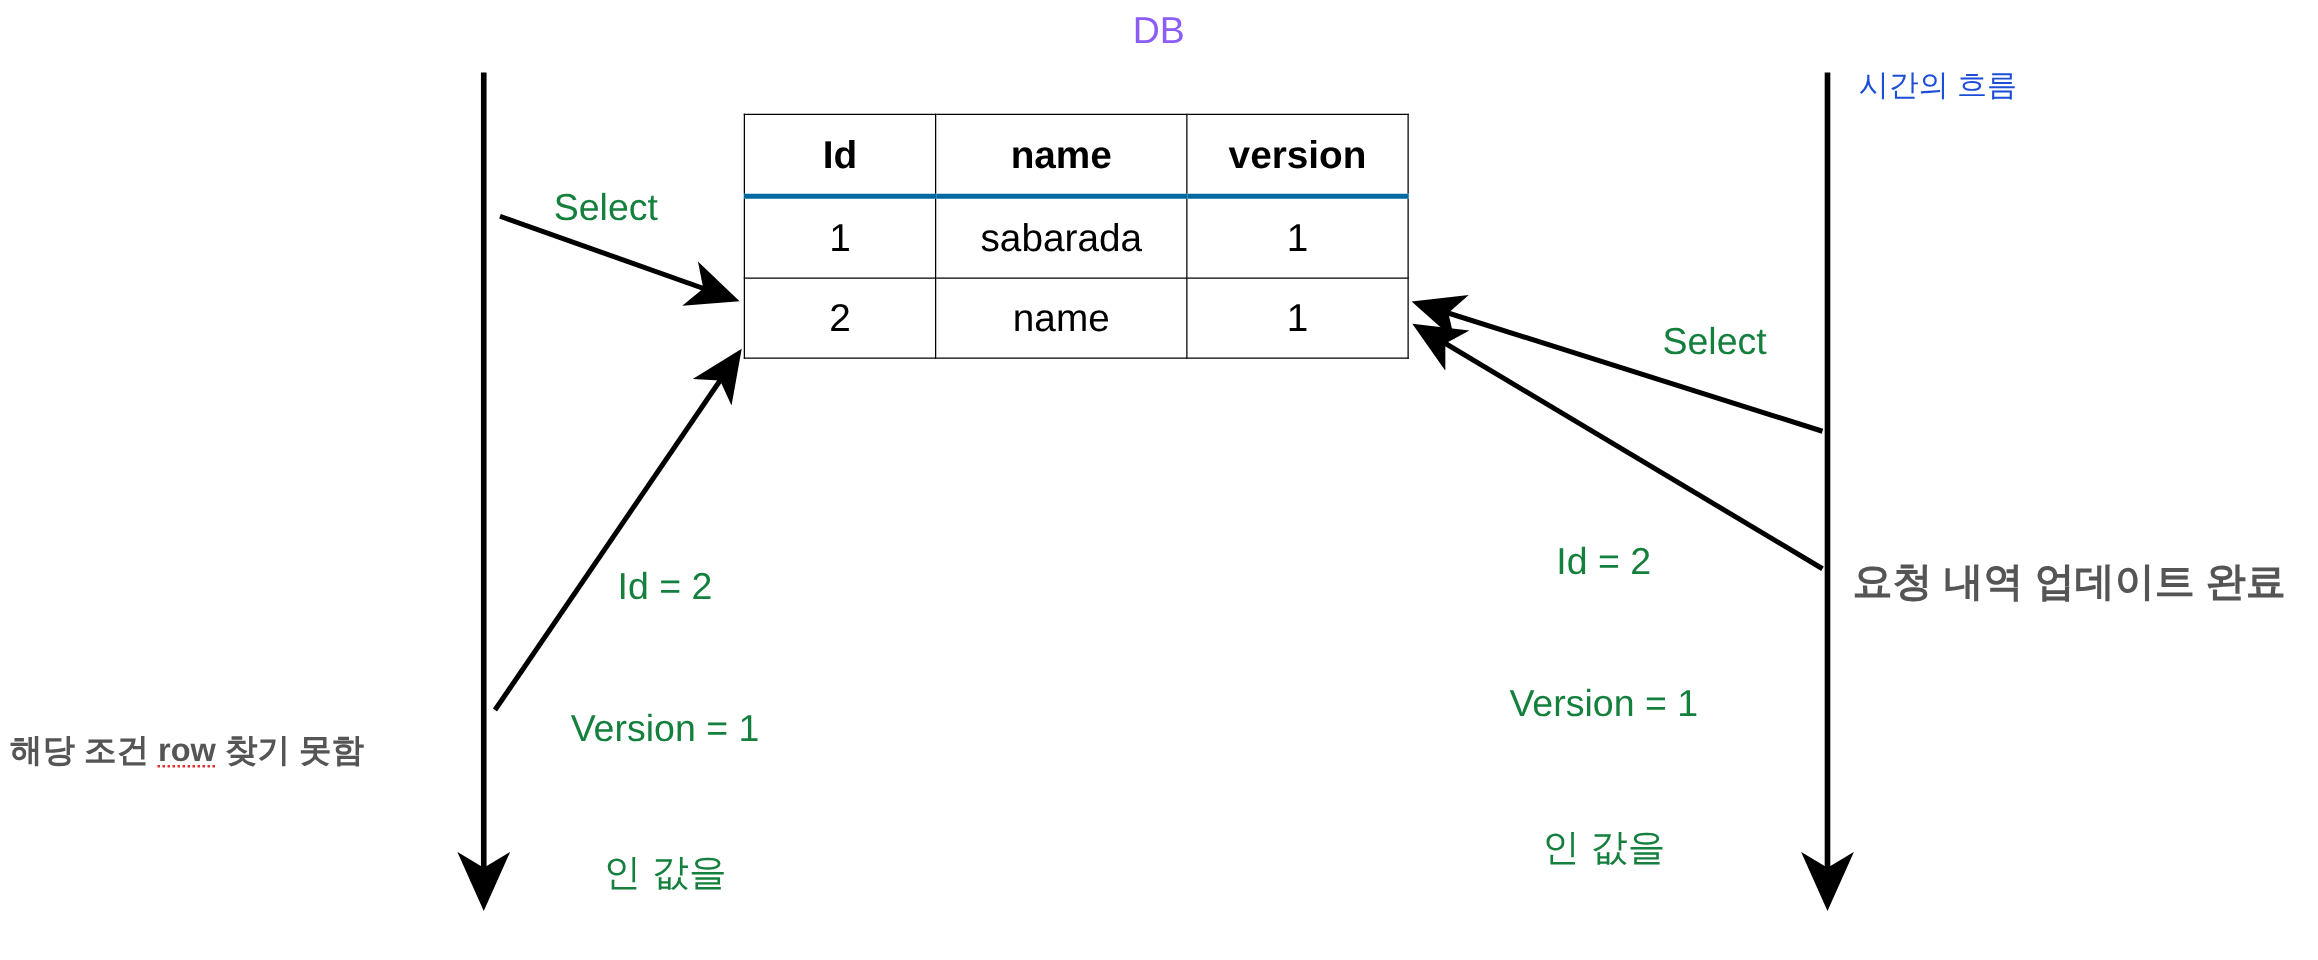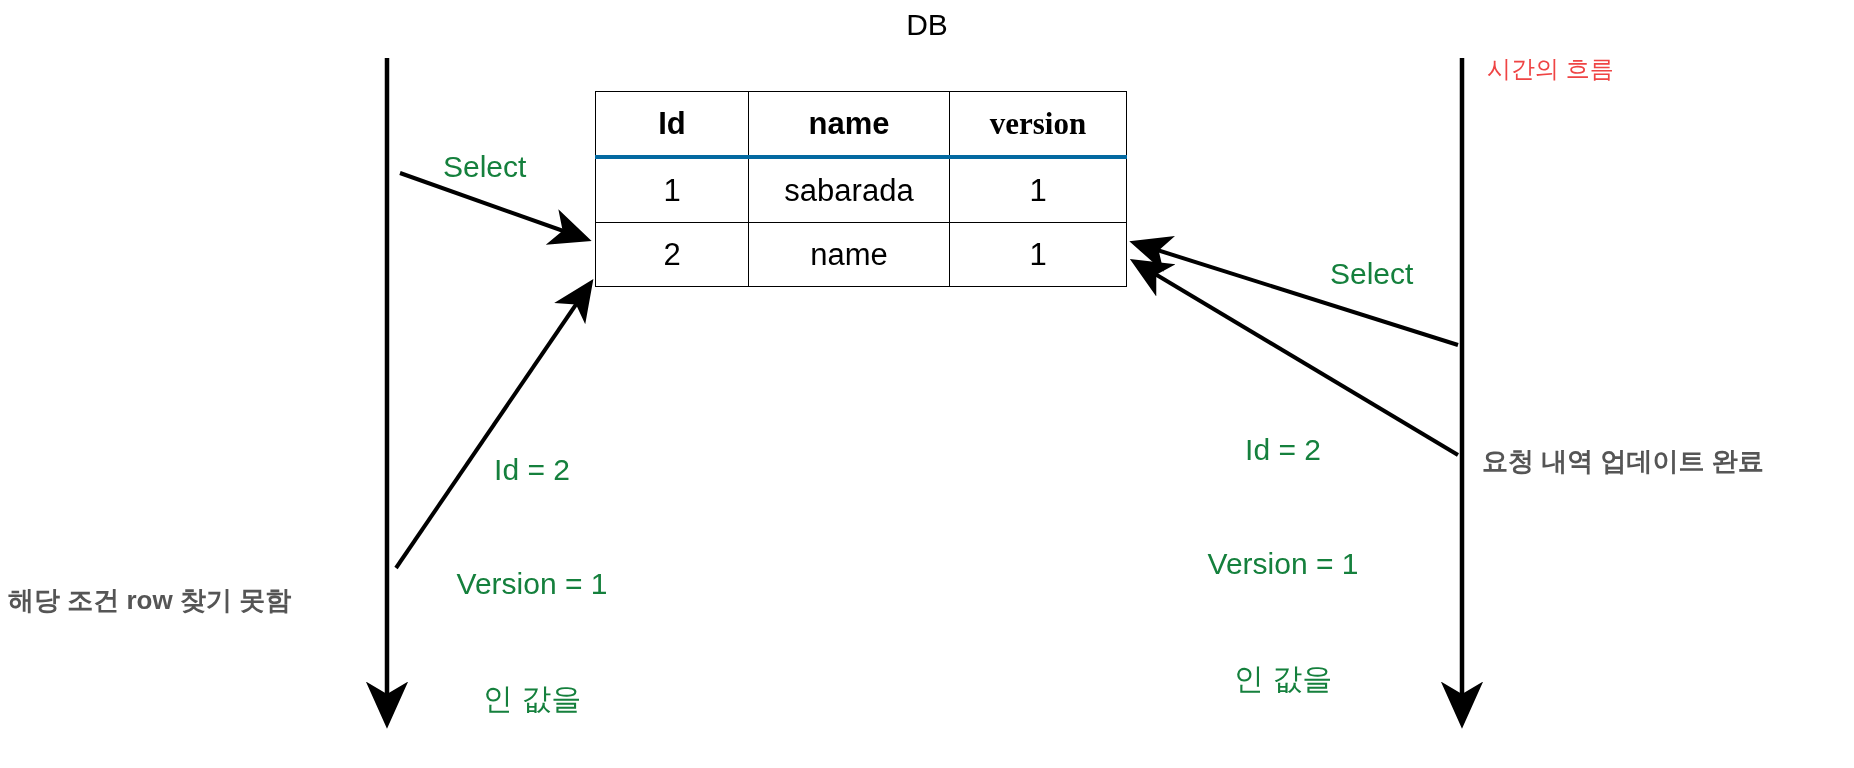--- a/index.html
+++ b/index.html
@@ -36,27 +36,27 @@
     font-weight: bold;
     color: #555555;
   }
   .center { text-align: center; }
   #db-title {
     left: 0;
     top: 6px;
     width: 1854px;
     text-align: center;
     font-size: 30px;
-    color: #000000;
+    color: #8b5cf6;
   }
   #time-flow-label {
     left: 1487px;
     top: 54px;
     font-size: 24px;
-    color: #ef4444;
+    color: #1d4ed8;
   }
   #select-left-label {
     left: 443px;
     top: 148px;
   }
   #select-right-label {
     left: 1330px;
     top: 255px;
   }
   #left-note {
@@ -72,24 +72,25 @@
     text-align: center;
   }
   #left-bold-note {
     left: 8px;
     top: 584px;
     font-size: 26px;
   }
   #right-bold-note {
     left: 1482px;
     top: 445px;
-    font-size: 26px;
+    font-size: 32px;
   }
   .note-line { display: block; }
   .redline {
+    text-decoration: underline;
     text-decoration-color: #e03030;
     text-decoration-style: dotted;
     text-decoration-thickness: 2px;
     text-underline-offset: 3px;
   }
   
   #db-table {
     position: absolute;
     left: 595px;
     top: 91px;
@@ -108,21 +109,21 @@
     padding: 0;
     height: 63px;
     vertical-align: middle;
   }
   #db-table thead th {
     font-weight: bold;
     border-bottom: 4px solid #0369a1;
   }
   #db-table .col-id { width: 152px; }
   #db-table .col-name { width: 200px; }
-  #db-table .col-version { width: 176px; font-family: Liberation Serif, serif; }
+  #db-table .col-version { width: 176px; }
 </style>
 </head>
 <body>
 
 <div id="canvas">
 
   <svg id="wires" viewBox="0 0 1854 768" width="1854" height="768" xmlns="http://www.w3.org/2000/svg">
     <defs>
       <marker id="ah" markerWidth="11" markerHeight="11" refX="9" refY="5.5" orient="auto" markerUnits="strokeWidth">
         <path d="M0,0.8 L10.5,5.5 L0,10.2 L2.8,5.5 Z" fill="#000000"></path>

